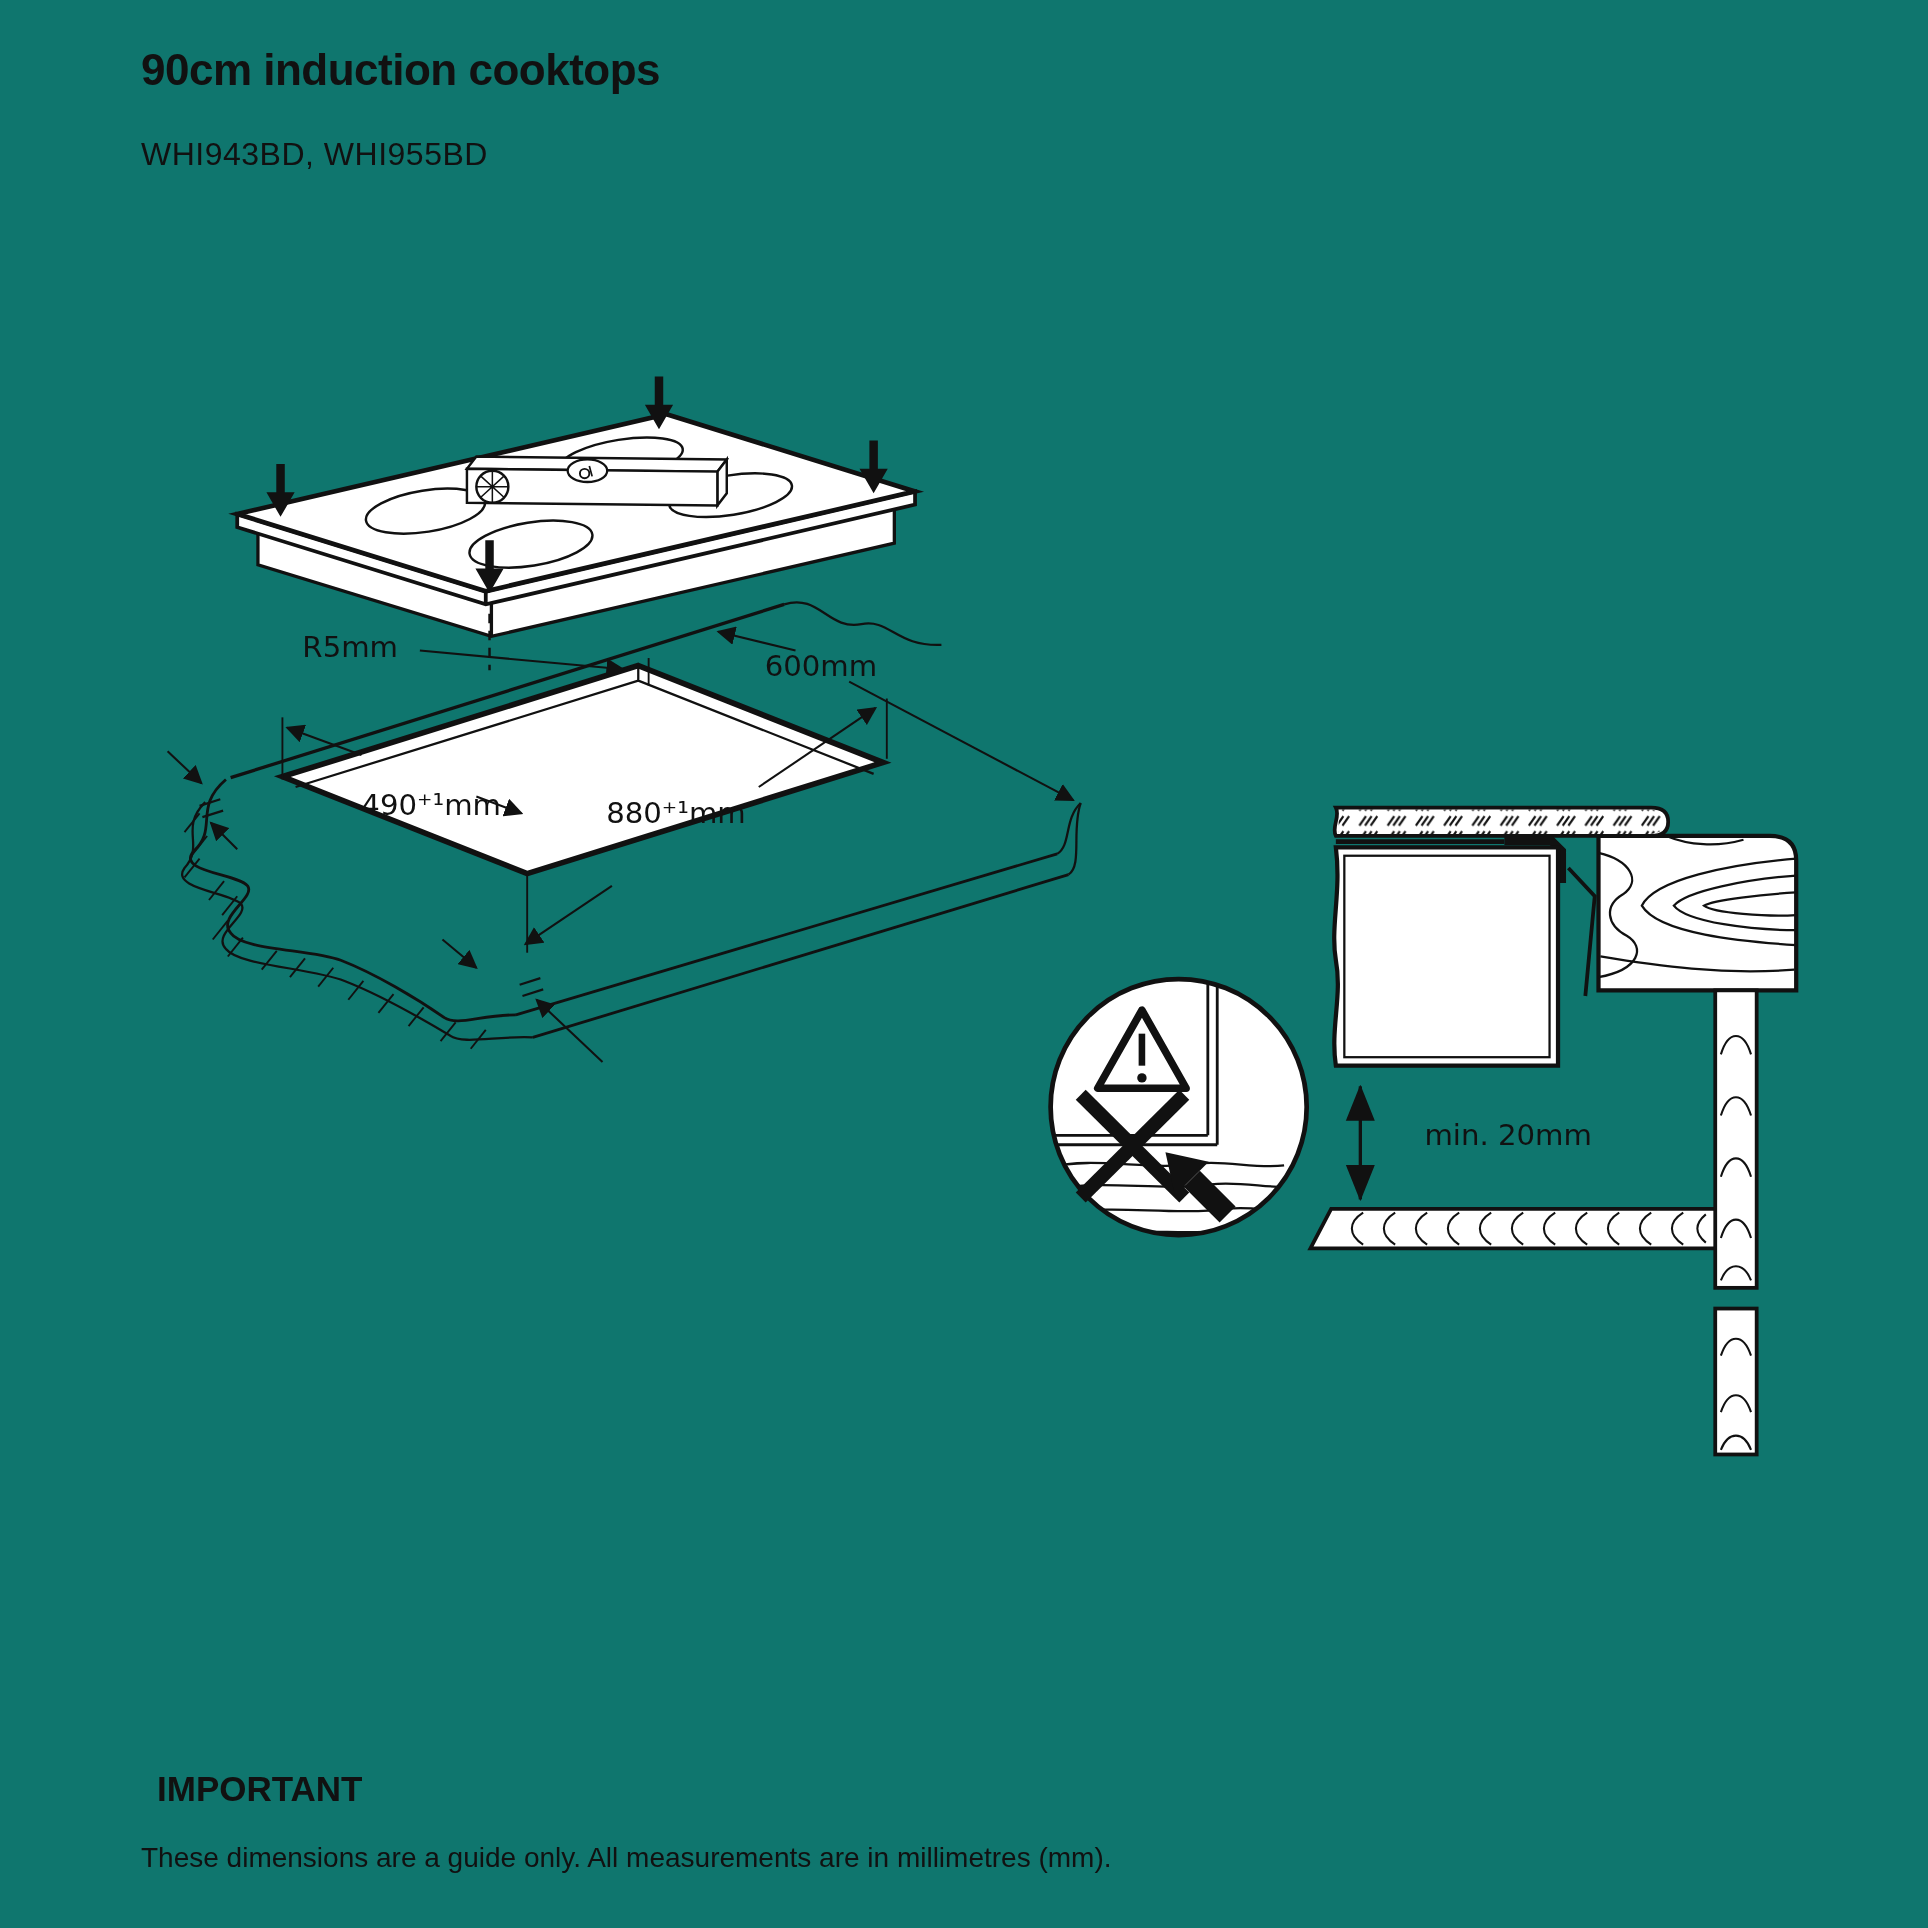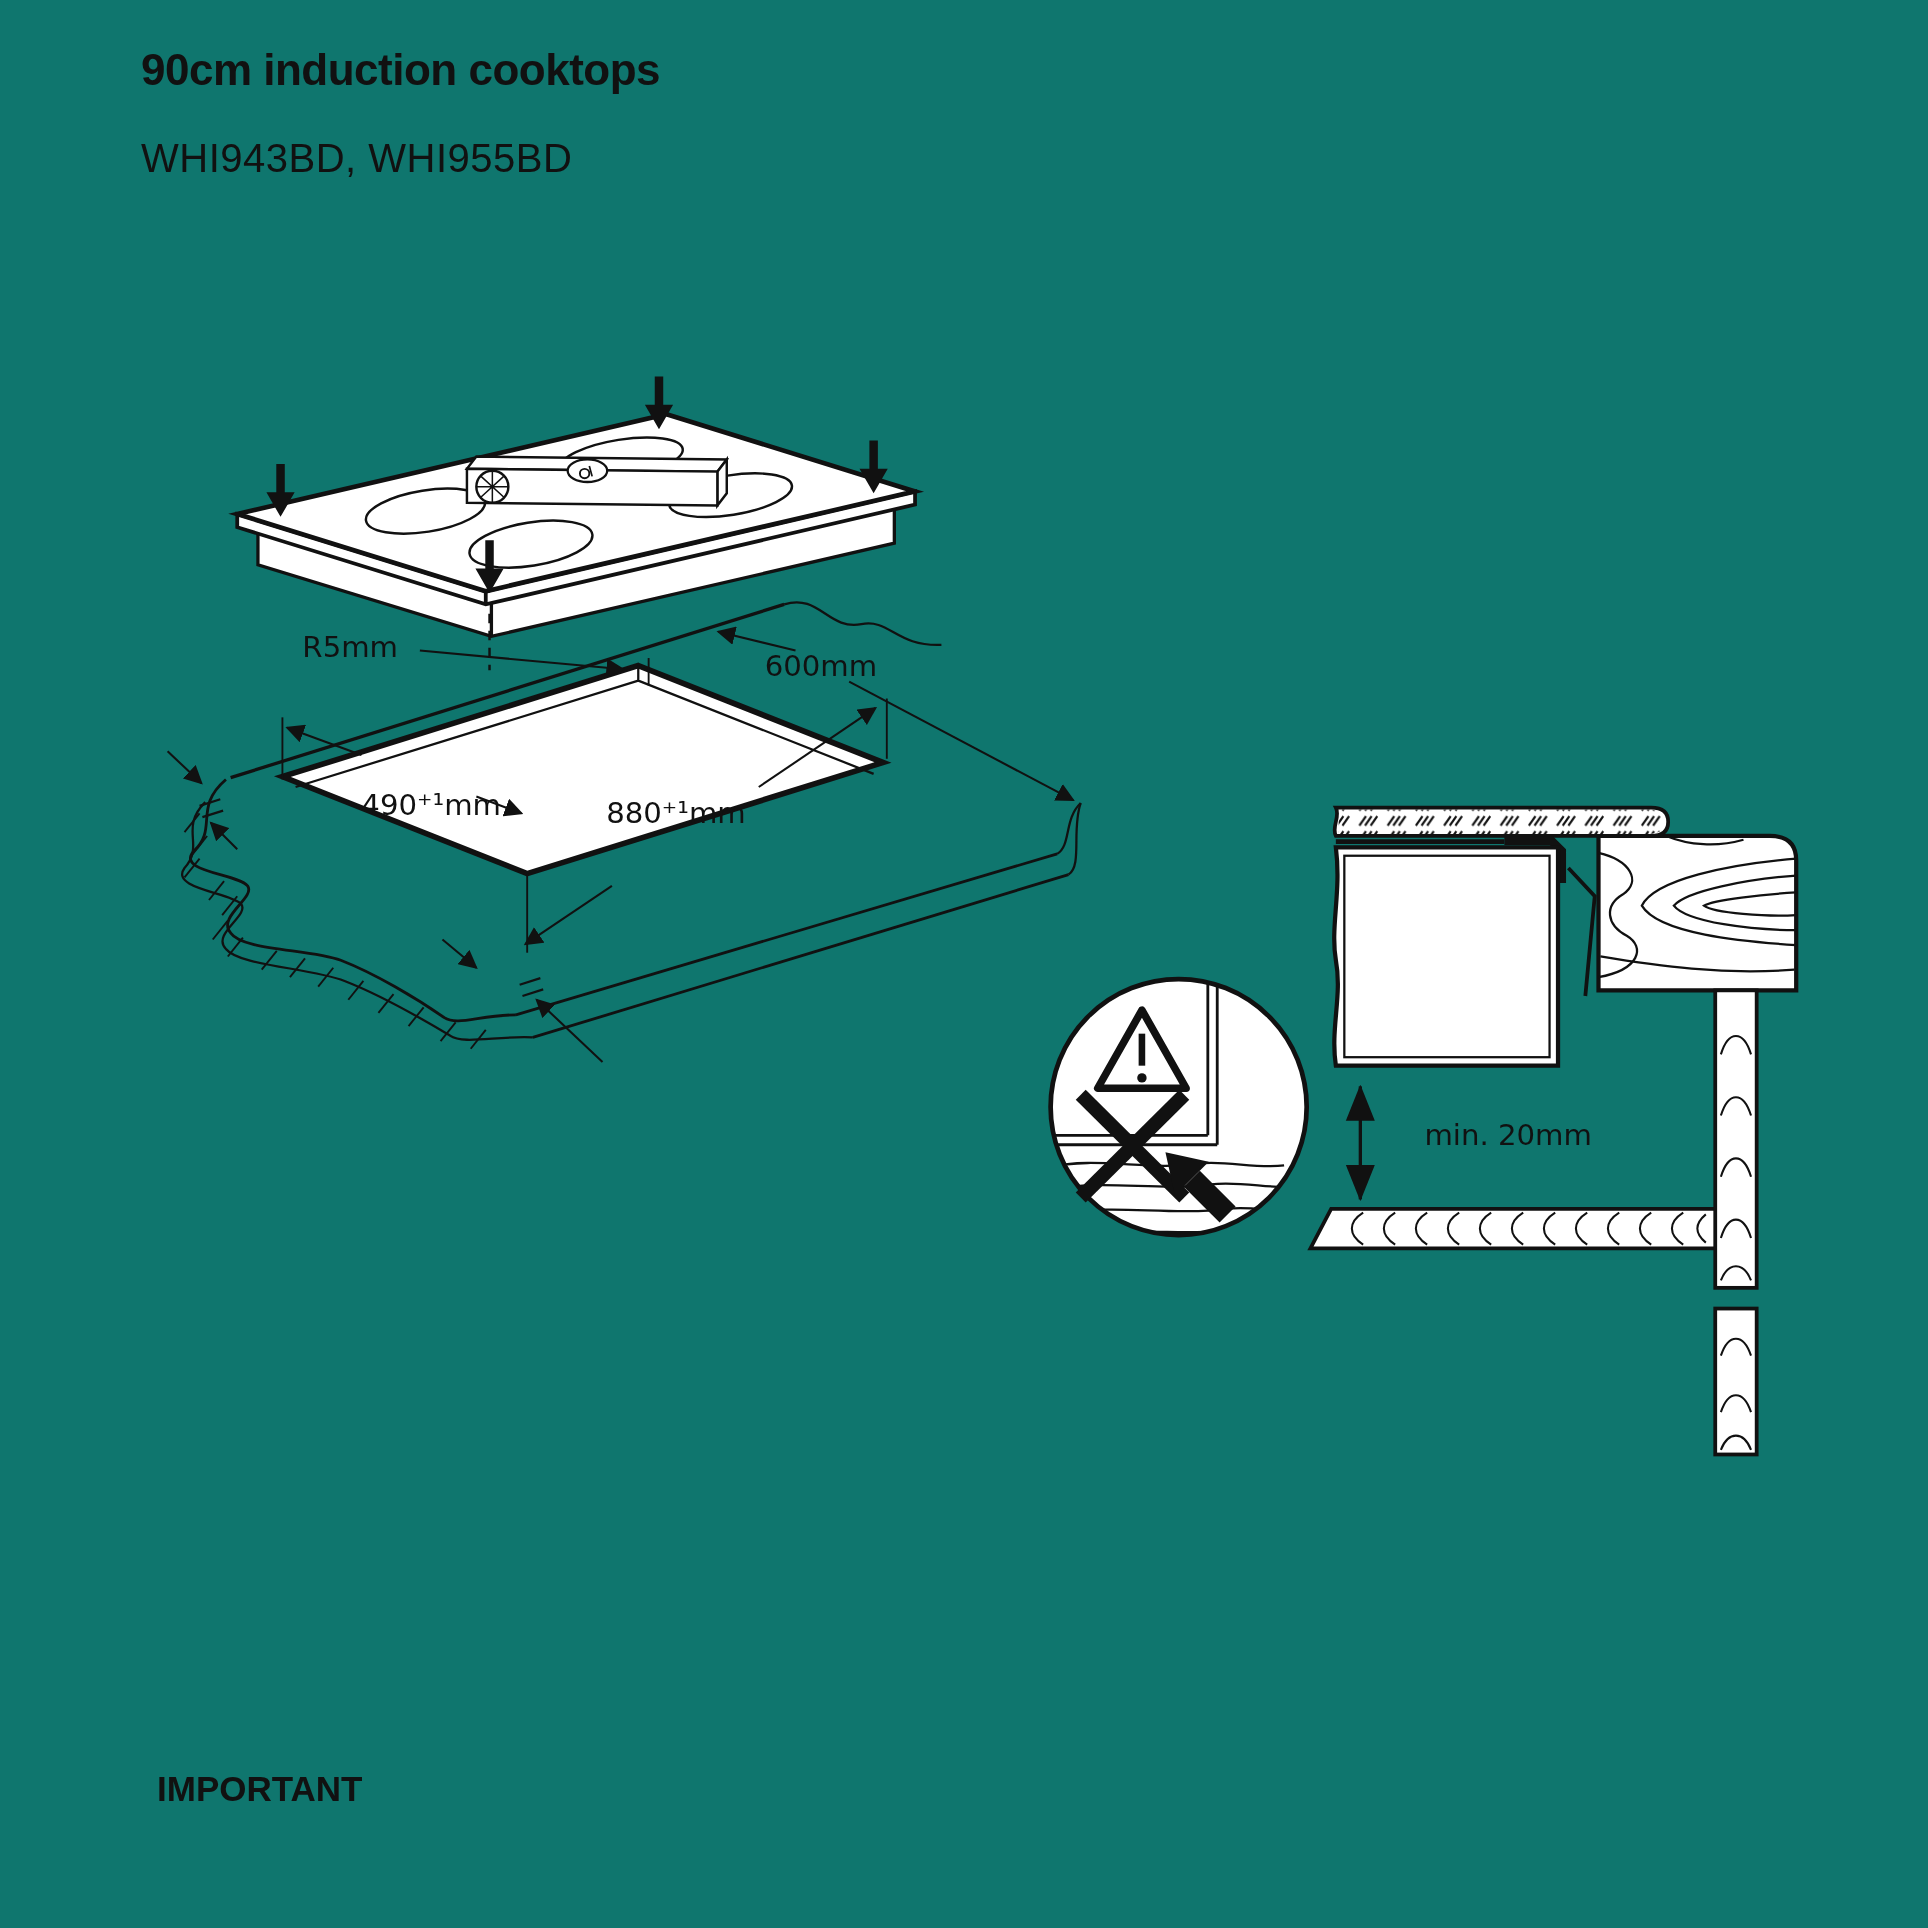--- a/index.html
+++ b/index.html
@@ -1,20 +1,20 @@
 <!DOCTYPE html>
 <html style="font-size:15px"><head>
 <meta charset="utf-8">
 <style>
   html,body{margin:0;padding:0;background:#fff;}
   .page{position:relative;width:1928px;height:1928px;background:#0f766e;overflow:hidden;
         font-family:"Liberation Sans",sans-serif;color:#111;}
   .hdr{position:absolute;left:141px;top:45px;}
   .hdr h1{margin:0;font-size:44px;font-weight:bold;letter-spacing:-0.5px;color:#111;}
-  .hdr p{margin:0;margin-top:41px;font-size:40px;font-weight:400;color:#111;letter-spacing:0.5px;}
+  .hdr p{margin:0;margin-top:41px;font-size:32px;font-weight:400;color:#111;letter-spacing:0.5px;}
   .ftr{position:absolute;left:141px;top:1753px;}
   .ftr h2{margin:16px;font-size:35px;font-weight:bold;color:#111;}
   .ftr p{margin:0;font-size:28px;line-height:38px;color:#111;}
   .ftr p.first{margin-top:30px;}
   svg.art{position:absolute;left:0;top:0;}
   svg .ln{stroke:#111;fill:none;}
   svg text{font-family:"DejaVu Sans","Liberation Sans",sans-serif;fill:#111;}
 </style>
 </head>
 <body>
@@ -266,16 +266,17 @@
         <g>
           <polygon points="1238,1224 1284,1234 1248,1270" fill="#111"></polygon>
           <line x1="1266" y1="1252" x2="1304" y2="1290" stroke="#111" stroke-width="24"></line>
         </g>
       </g>
     </g>
   </svg>
 
   <div class="ftr">
     <h2>IMPORTANT</h2>
+    <p class="first">These dimensions are a guide only. All measurements are in millimetres (mm).</p>
   </div>
 
 </div>
 
 
 </body></html>

